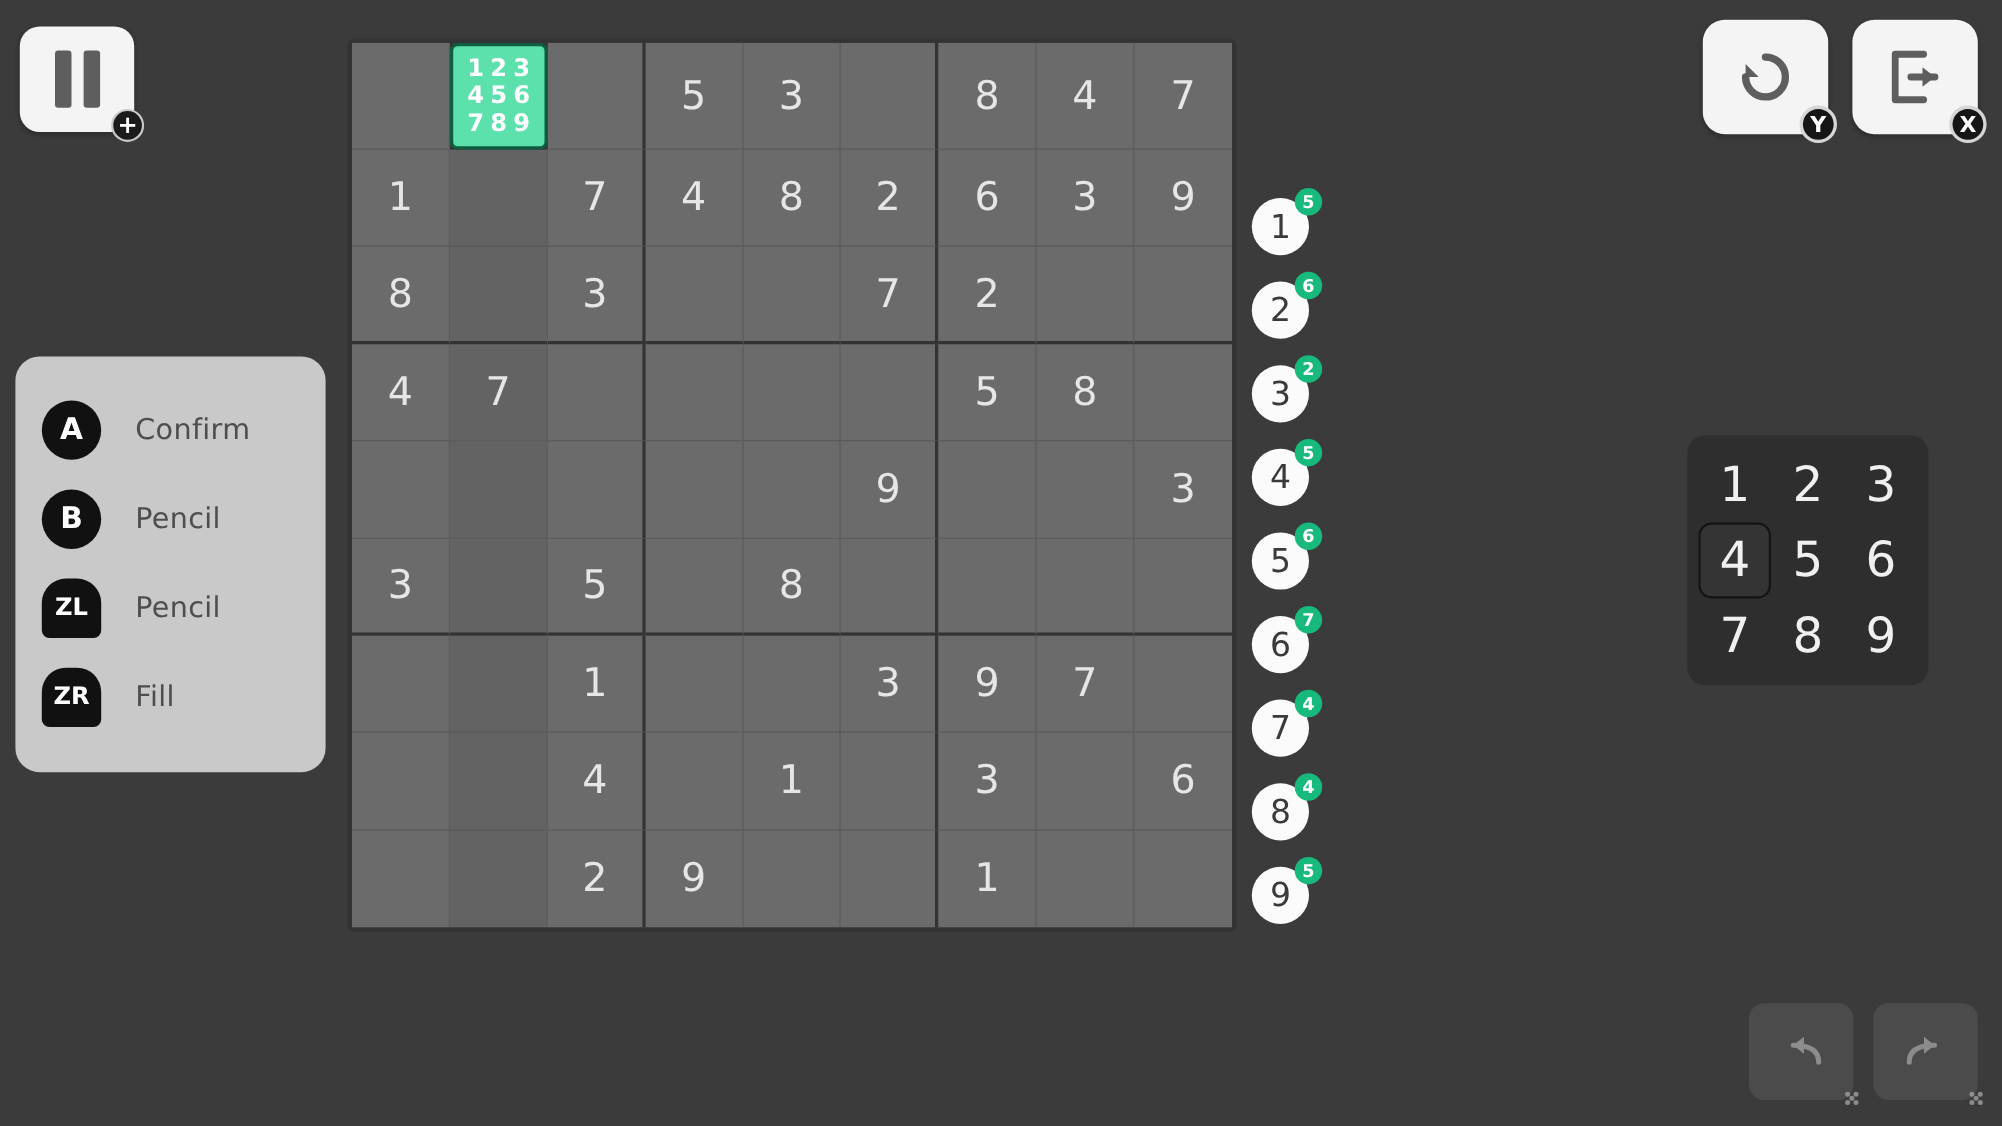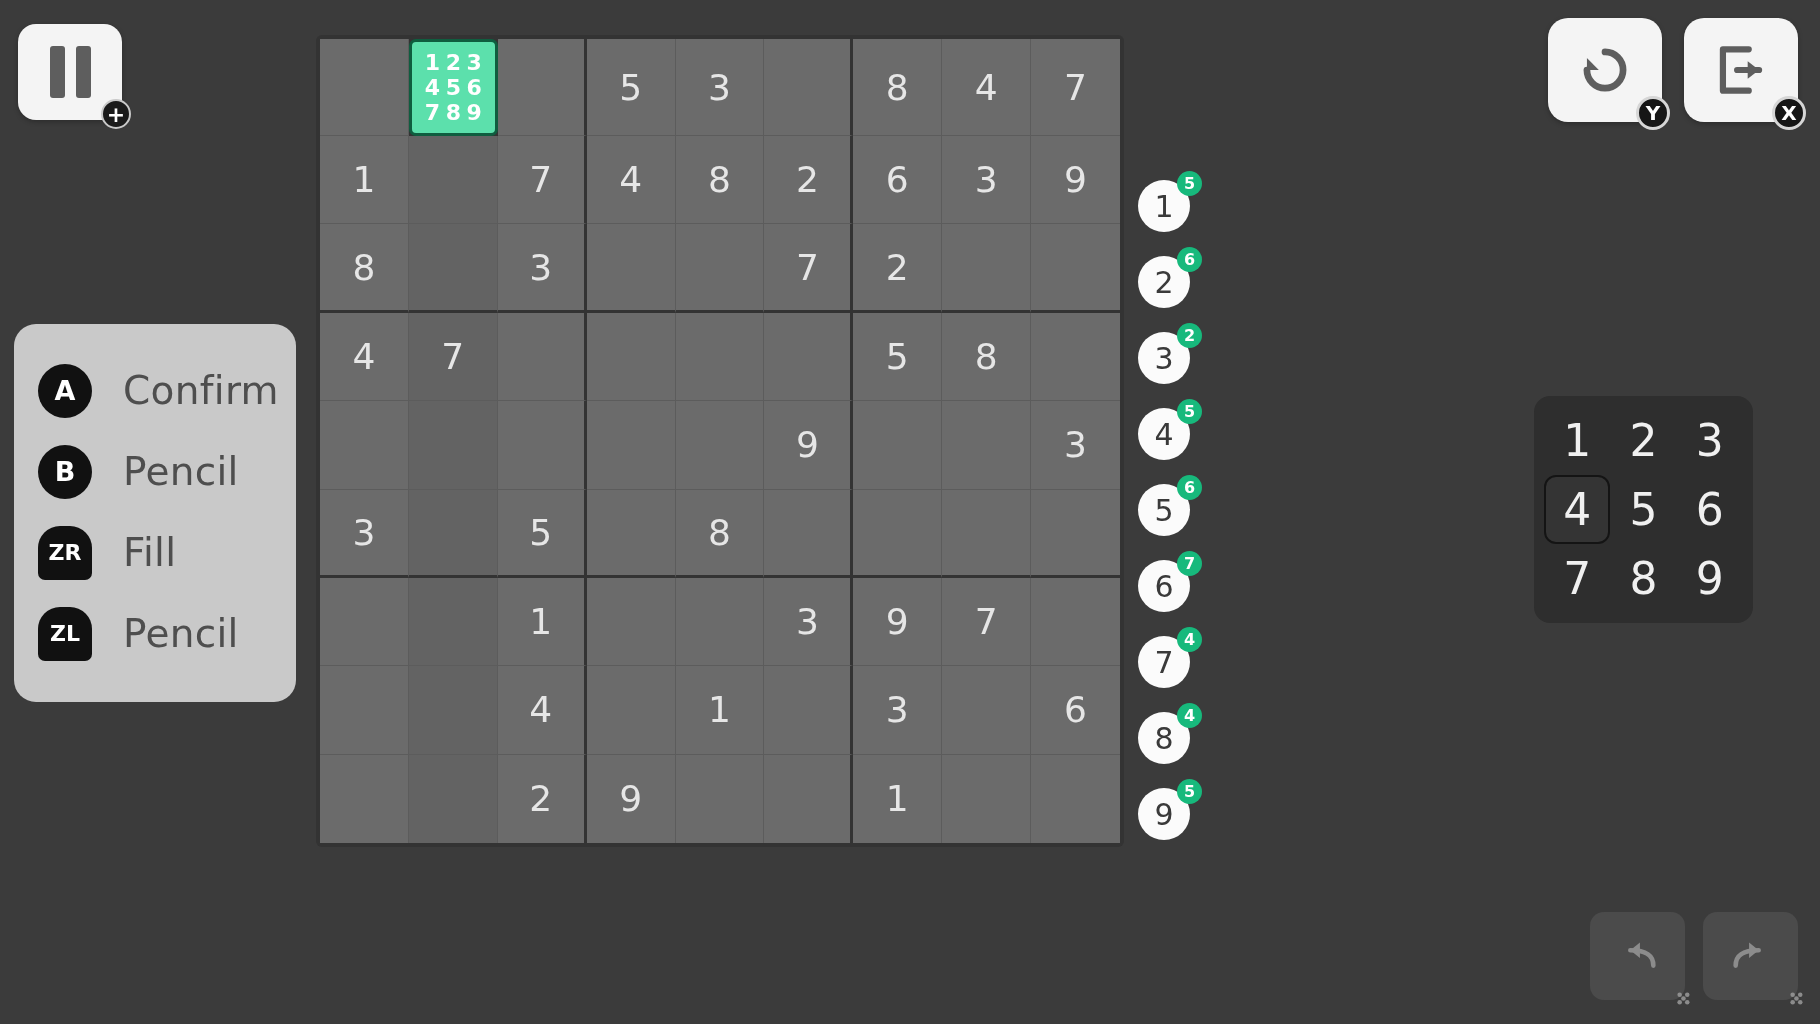--- a/index.html
+++ b/index.html
@@ -87,21 +87,21 @@
     font-weight: 700;
     flex: 0 0 auto;
   }
   .legend-glyph.round { border-radius: 50%; }
   .legend-glyph.shoulder {
     border-radius: 22px 22px 7px 7px;
     font-size: 22px;
   }
   .legend-label {
     margin-left: 31px;
-    font-size: 39px;
+    font-size: 26px;
     color: #4e4e4e;
     letter-spacing: 0.3px;
   }
 
   
   #sudoku-board {
     position: absolute;
     left: 316px;
     top: 35px;
     width: 808px;
@@ -310,26 +310,26 @@
 <div id="legend-panel">
     <div class="legend-row">
       <div class="legend-glyph round">A</div>
       <div class="legend-label">Confirm</div>
     </div>
     <div class="legend-row">
       <div class="legend-glyph round">B</div>
       <div class="legend-label">Pencil</div>
     </div>
     <div class="legend-row">
+      <div class="legend-glyph shoulder">ZL</div>
+      <div class="legend-label">Pencil</div>
+    </div>
+    <div class="legend-row">
       <div class="legend-glyph shoulder">ZR</div>
       <div class="legend-label">Fill</div>
-    </div>
-    <div class="legend-row">
-      <div class="legend-glyph shoulder">ZL</div>
-      <div class="legend-label">Pencil</div>
     </div>
   </div>
 
 <div id="sudoku-board">
   <div id="sudoku-grid">
       <div class="cell"></div>
       <div class="cell col-hl selected">
         <div class="pencil-grid">
           <span>1</span>
           <span>2</span>

